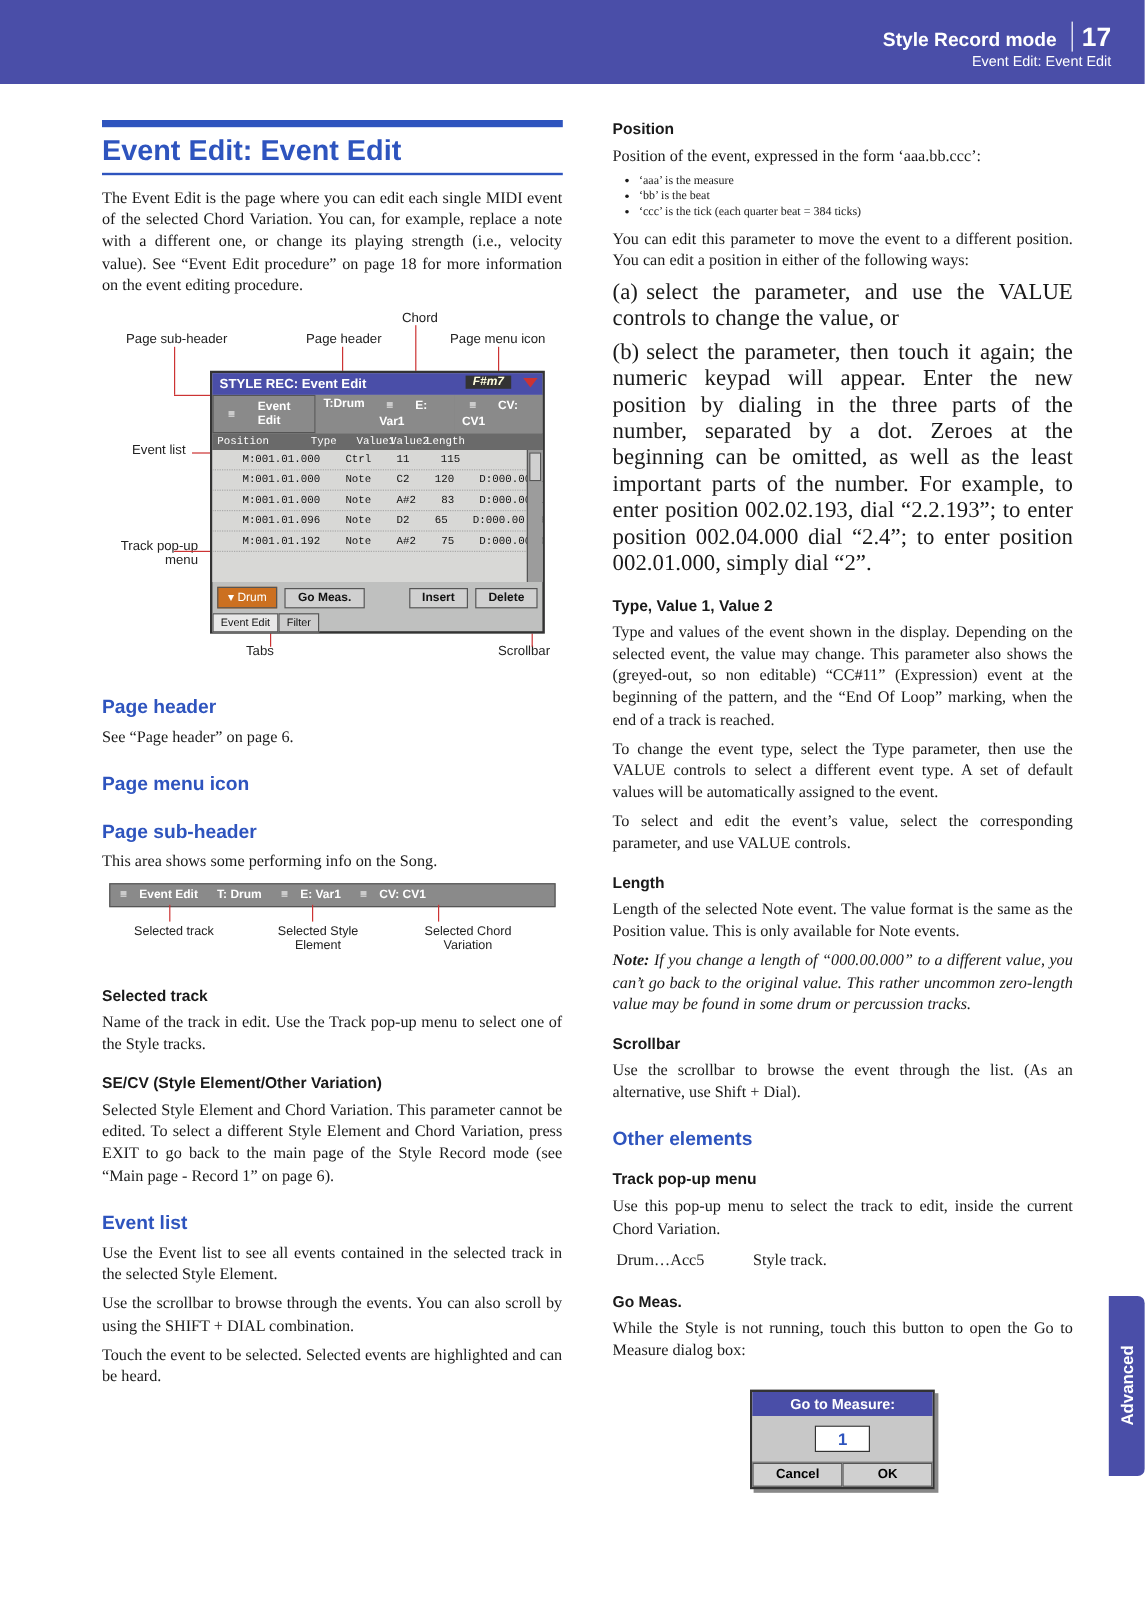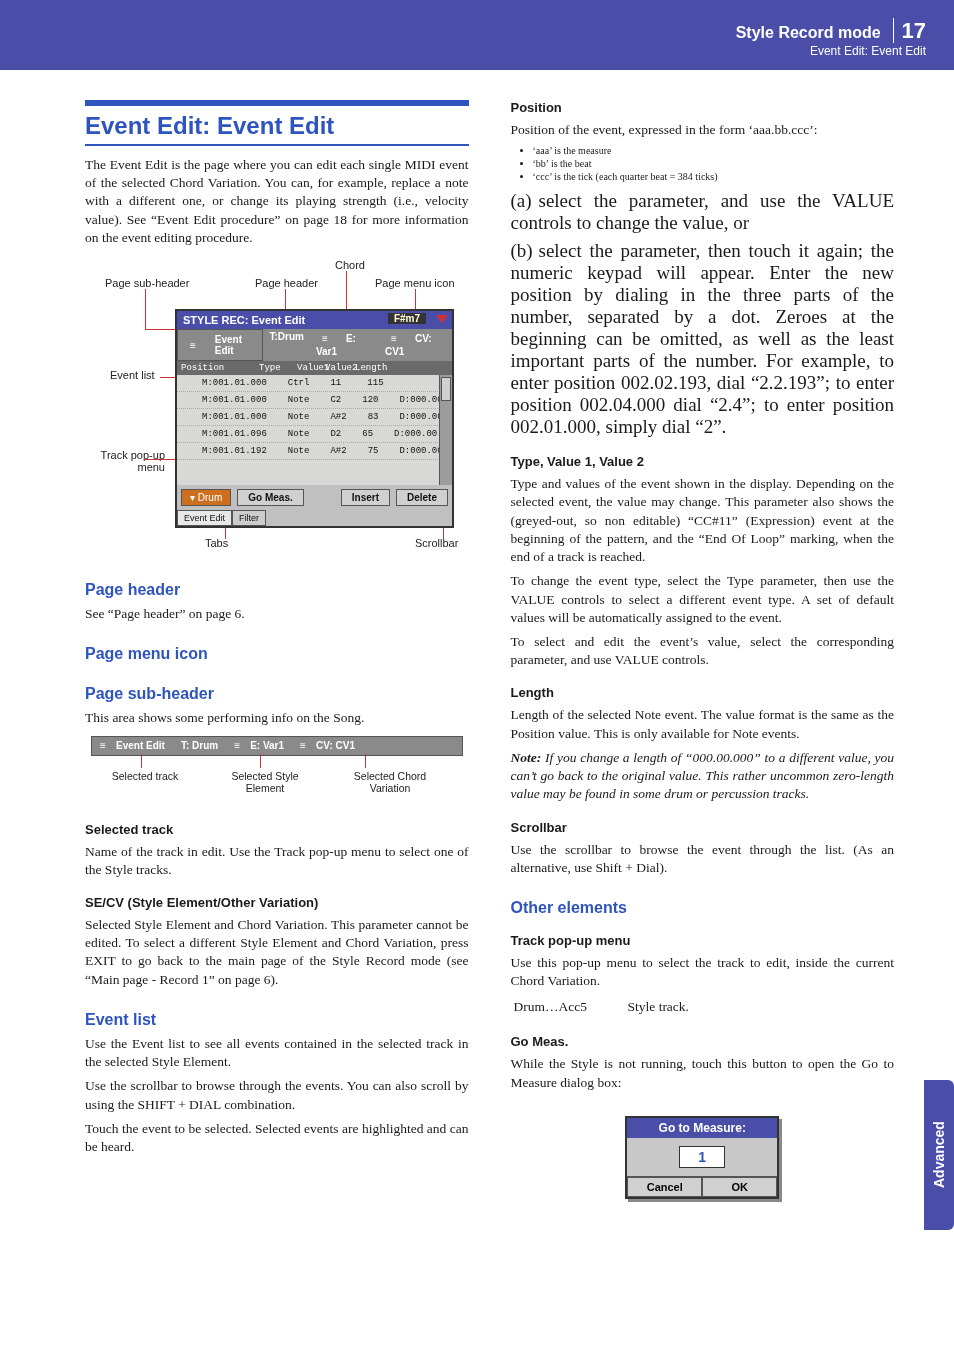--- a/index.html
+++ b/index.html
@@ -154,21 +154,21 @@
       <div class="redline" style="left:330px; top:30px; width:1px; height:22px;"></div>
       <div class="redline" style="left:330px; top:52px; width:30px; height:1px;"></div>
       <div class="redline" style="left:75px; top:118px; width:15px; height:1px;"></div>
       <div class="redline" style="left:60px; top:200px; width:30px; height:1px;"></div>
       <div class="redline" style="left:140px; top:265px; width:1px; height:15px;"></div>
       <div class="redline" style="left:358px; top:200px; width:1px; height:80px;"></div>
 
       <div class="device">
         <div class="dev-title" style="position:relative;">
           <span>STYLE REC: Event Edit</span>
-          <span style="position:absolute; right:26px; top:2px; background:#333; color:#ffd; padding:0 6px; font-size:10px;">F#m7</span>
+          <span style="position:absolute; right:26px; top:2px; background:#333; color:#ffd; padding:0 6px; font-size:10px;font-style:italic;">F#m7</span>
           <span class="menu-tri"></span>
         </div>
         <div class="dev-sub">
           <span class="sub-ee">
               <span class="hamb"></span>
               <span>Event Edit</span>
             </span>
           <span class="sub-t">T:Drum</span>
           <span class="sub-e"><span class="hamb"></span><span>E: Var1</span></span>
           <span class="sub-cv"><span class="hamb"></span><span>CV: CV1</span></span>
@@ -282,20 +282,21 @@
   </div>
 
   <div class="col">
     <h3 class="bold" style="margin-top:0">Position</h3>
     <p>Position of the event, expressed in the form ‘aaa.bb.ccc’:</p>
     <ul class="dots" id="pos-bullets">
         <li>‘aaa’ is the measure</li>
         <li>‘bb’ is the beat</li>
         <li>‘ccc’ is the tick (each quarter beat = 384 ticks)</li>
       </ul>
+    <p>You can edit this parameter to move the event to a different position. You can edit a position in either of the following ways:</p>
     <div class="indent-list"><span class="key">(a)</span><span>select the parameter, and use the VALUE controls to change the value, or</span></div>
     <div class="indent-list"><span class="key">(b)</span><span>select the parameter, then touch it again; the numeric keypad will appear. Enter the new position by dialing in the three parts of the number, separated by a dot. Zeroes at the beginning can be omitted, as well as the least important parts of the number. For example, to enter position 002.02.193, dial “2.2.193”; to enter position 002.04.000 dial “2.4”; to enter position 002.01.000, simply dial “2”.</span></div>
 
     <h3 class="bold">Type, Value 1, Value 2</h3>
     <p>Type and values of the event shown in the display. Depending on the selected event, the value may change. This parameter also shows the (greyed-out, so non editable) “CC#11” (Expression) event at the beginning of the pattern, and the “End Of Loop” marking, when the end of a track is reached.</p>
     <p>To change the event type, select the Type parameter, then use the VALUE controls to select a different event type. A set of default values will be automatically assigned to the event.</p>
     <p>To select and edit the event’s value, select the corresponding parameter, and use VALUE controls.</p>
 
     <h3 class="bold">Length</h3>
     <p>Length of the selected Note event. The value format is the same as the Position value. This is only available for Note events.</p>

